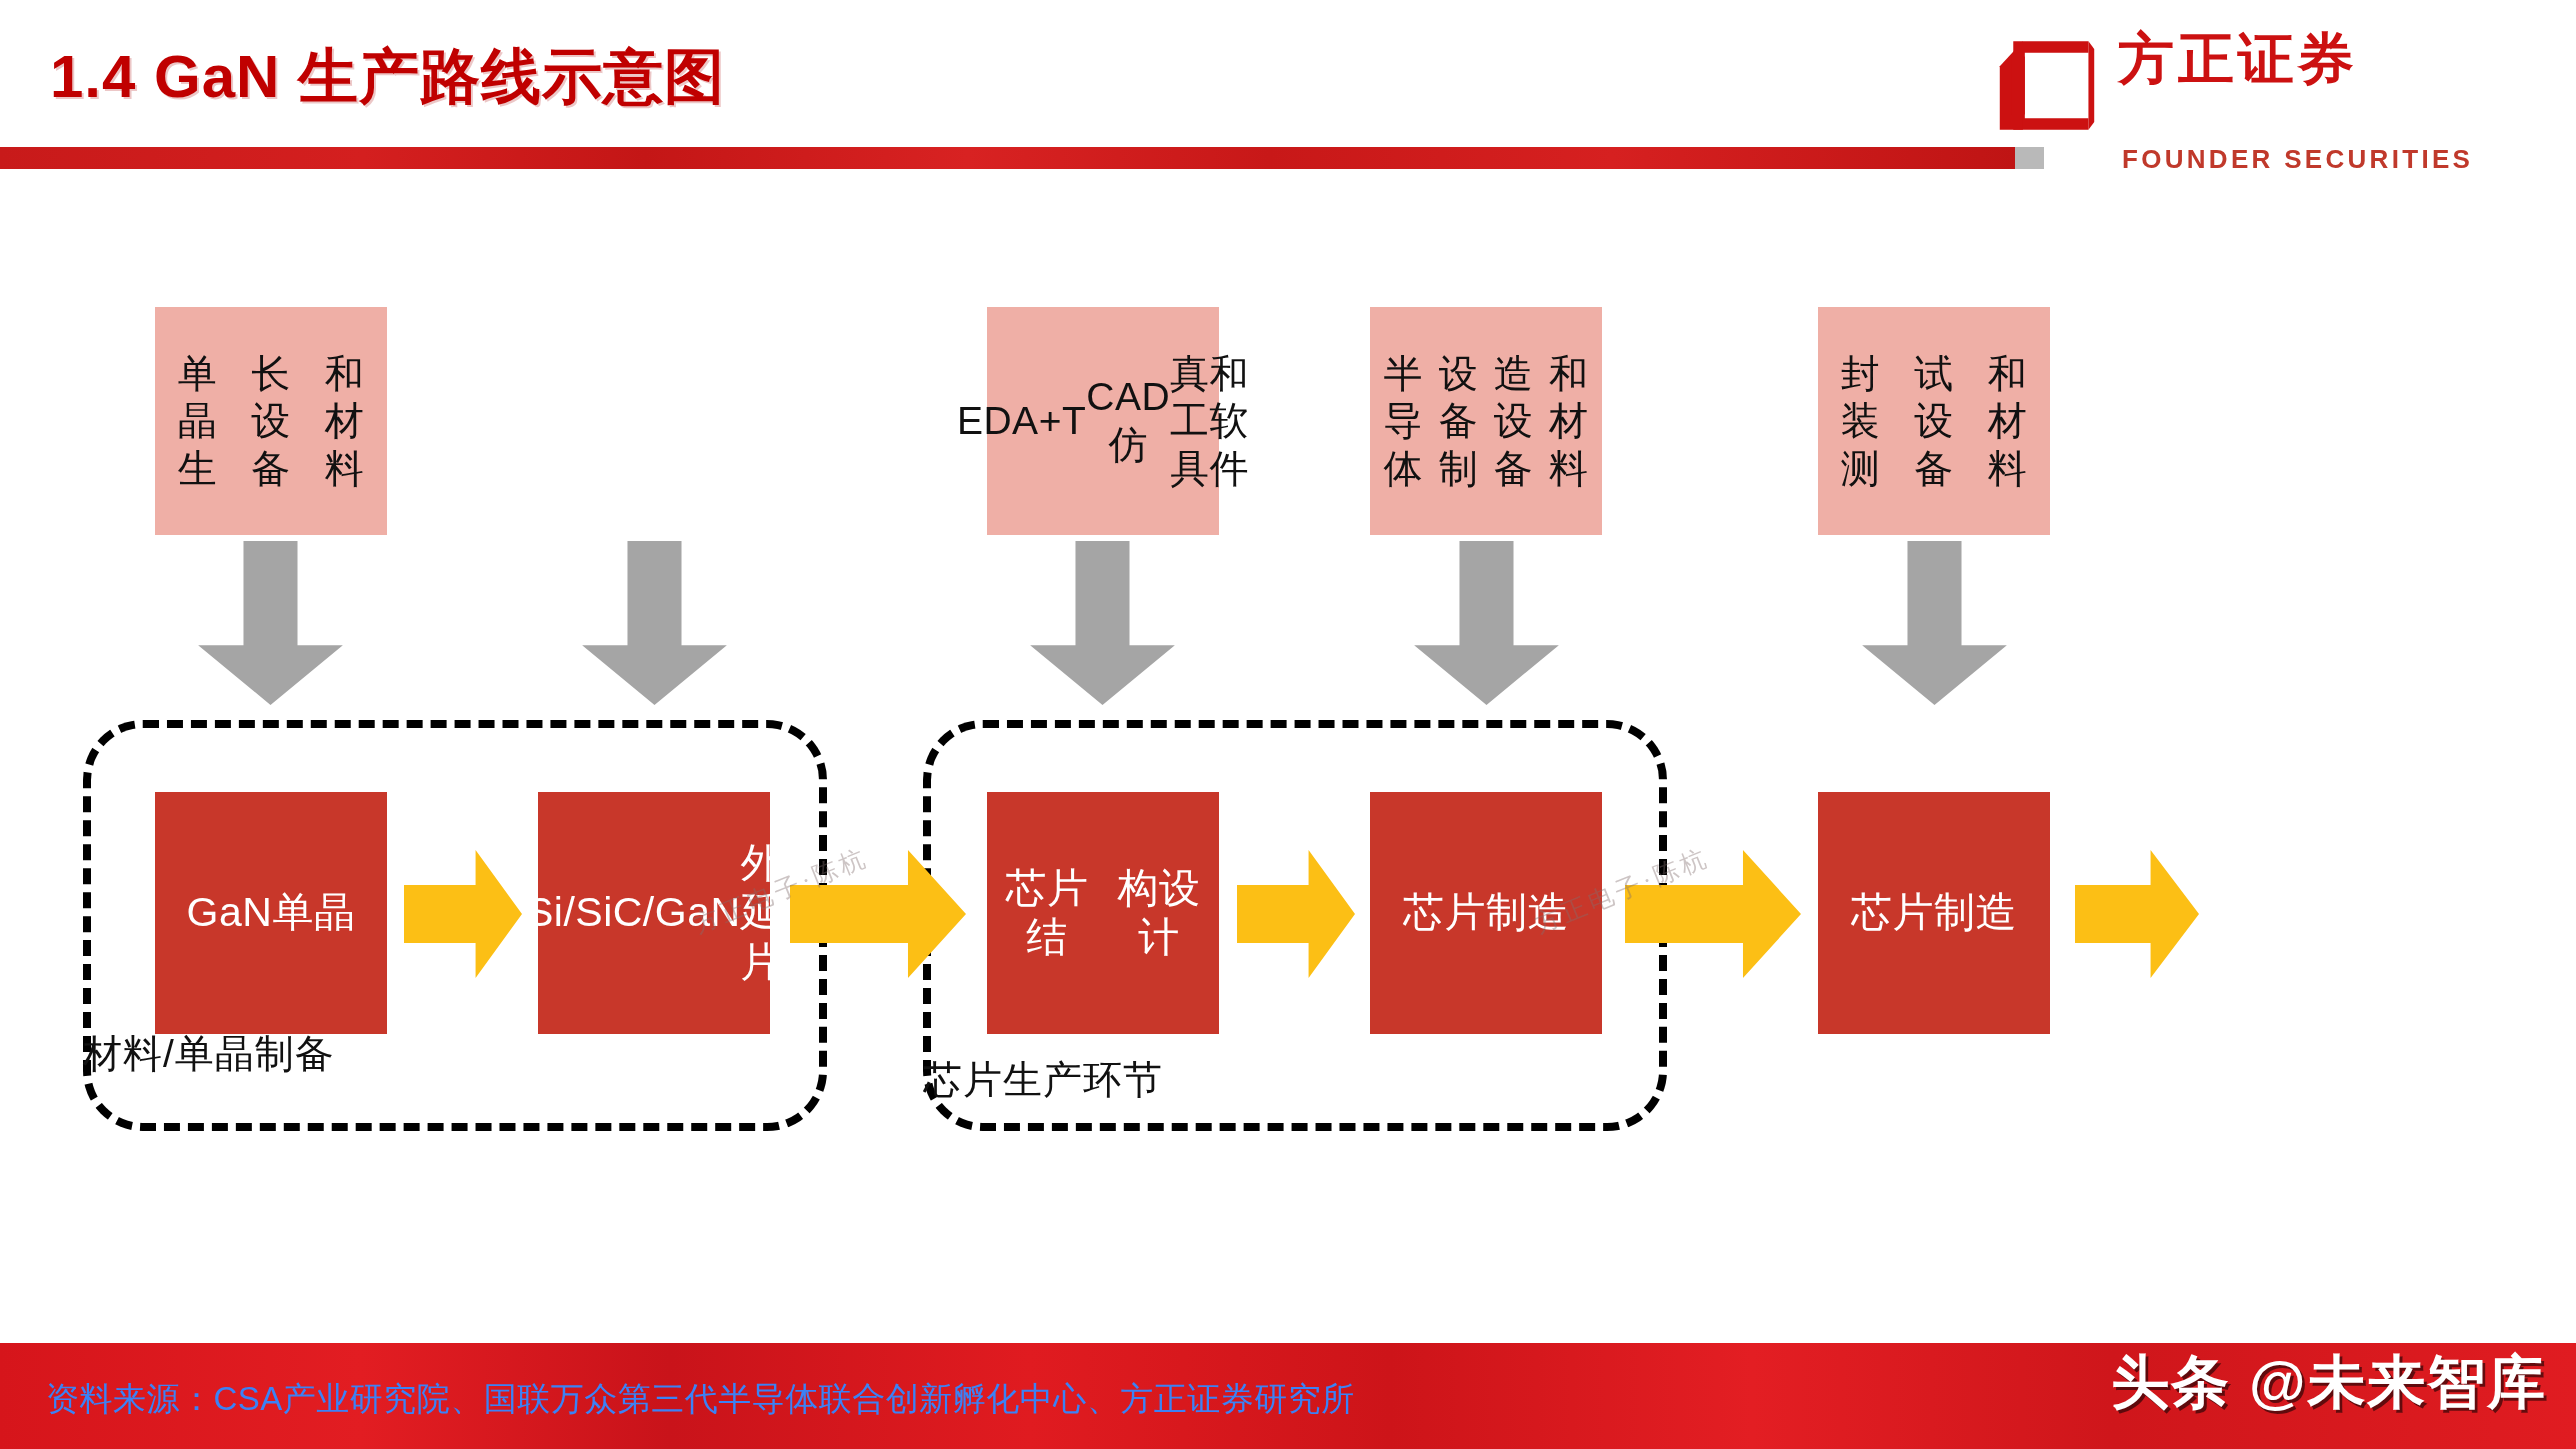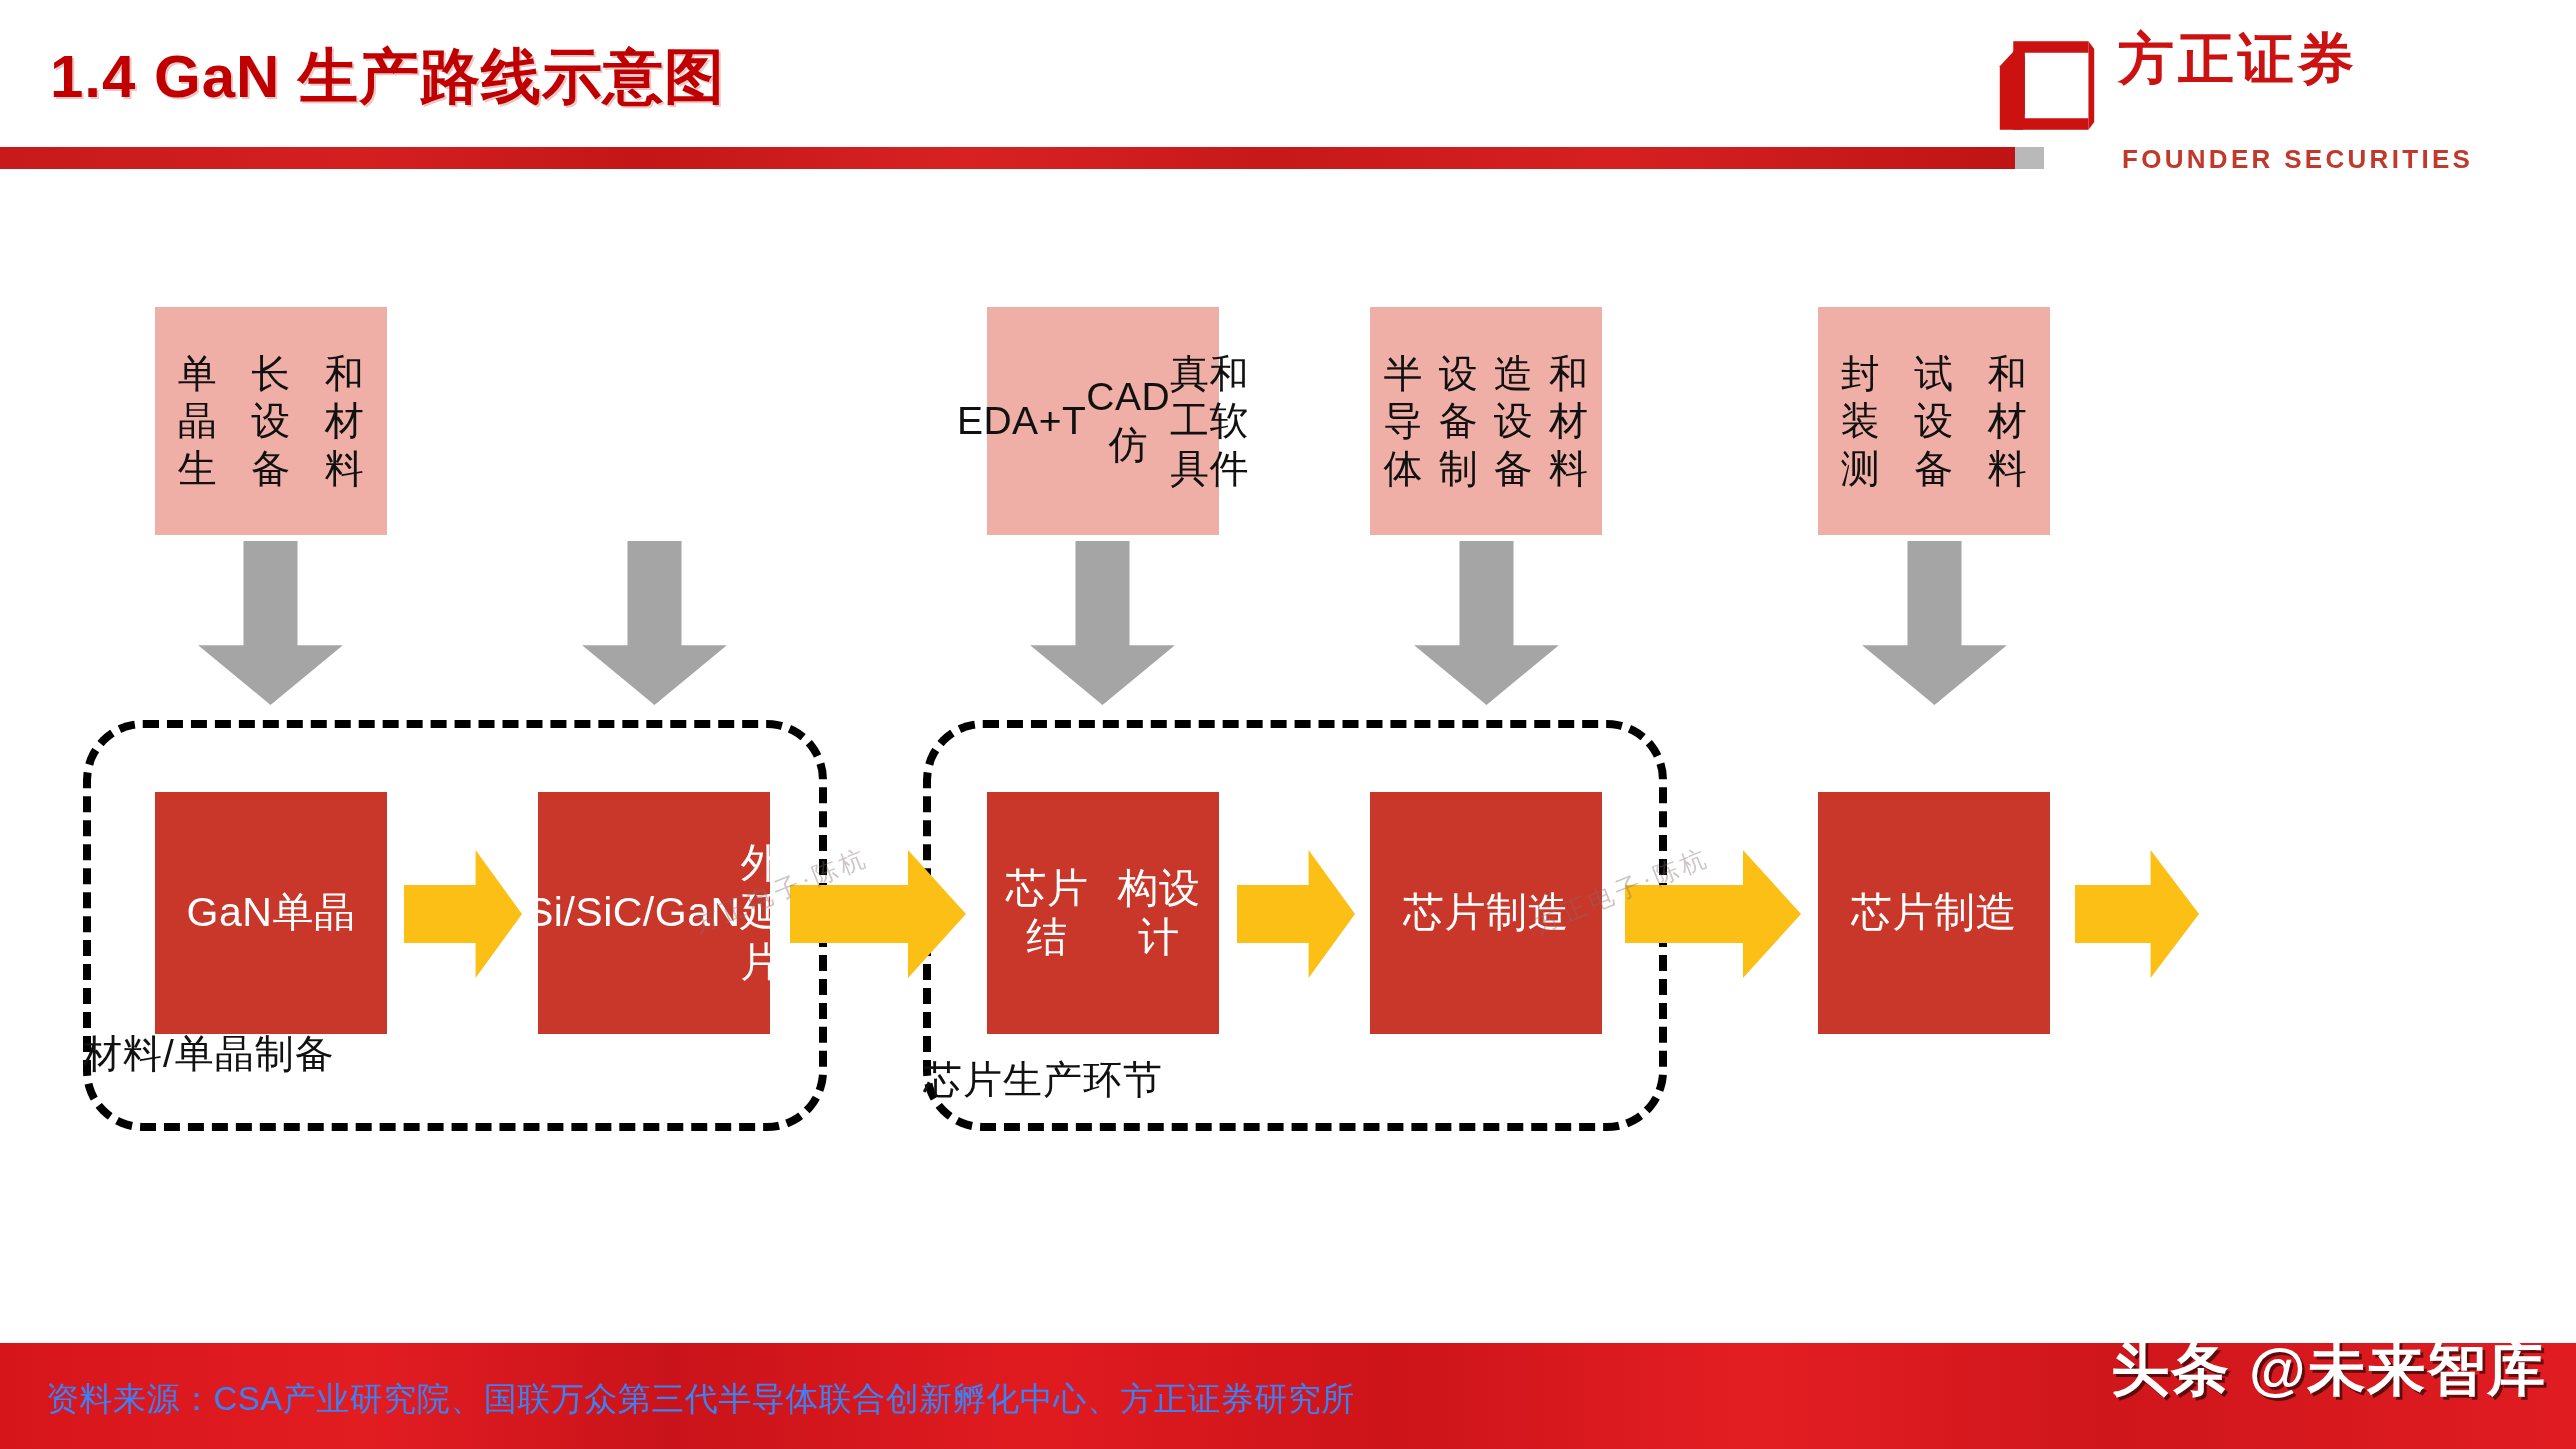--- a/index.html
+++ b/index.html
@@ -108,21 +108,21 @@
   #footer-bar{
     position:absolute;left:0;bottom:0;width:2576px;height:106px;
     background:linear-gradient(90deg,#d6151b 0%,#e21d22 14%,#c9131a 26%,#e01b20 40%,#cd1419 54%,#e31e23 68%,#cf161b 82%,#e01c21 100%);
   }
   #footer-text{
     position:absolute;left:46px;bottom:27px;
     font-size:33px;color:#3b82f6;white-space:nowrap;
     letter-spacing:0.5px;
   }
   #headline-watermark{
-    position:absolute;right:29px;bottom:40px;
+    position:absolute;right:29px;bottom:27px;
     font-size:58px;font-weight:bold;color:#FFFFFF;
     white-space:nowrap;letter-spacing:1.9px;
     text-shadow:2.9px 2.9px 0 rgba(0,0,0,.55);
   }
 </style>
 </head>
 <body>
 
 <div class="slide">
 

